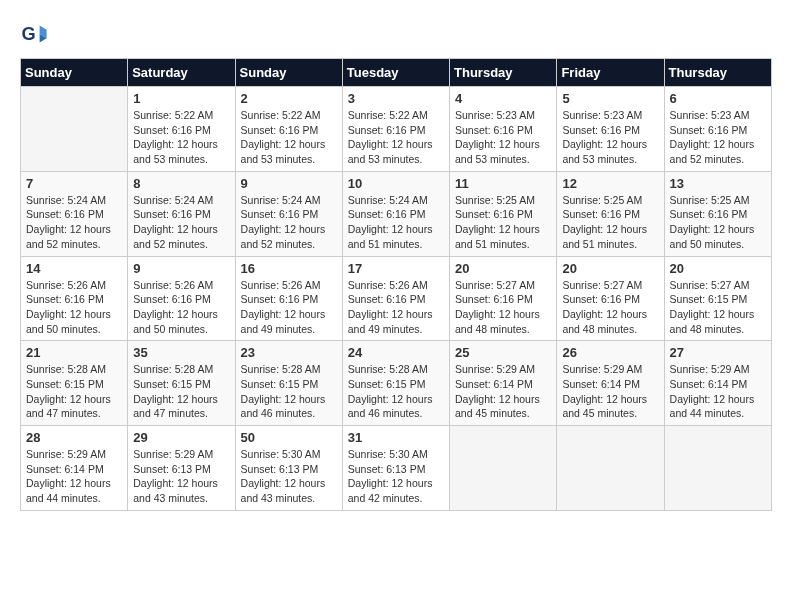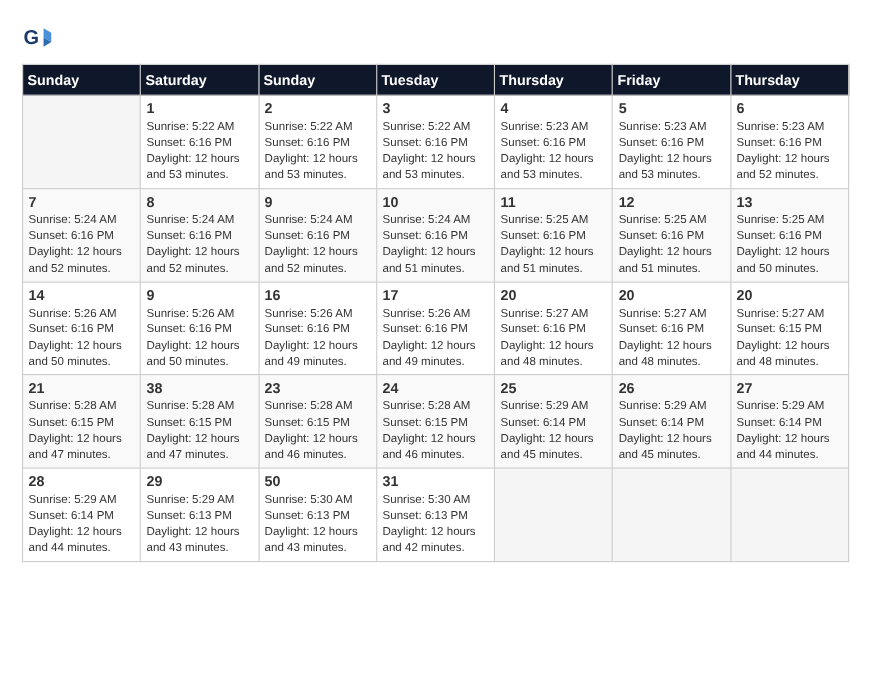--- a/index.html
+++ b/index.html
@@ -268,21 +268,21 @@
       </tr>
       <tr>
         <td>
           <div class="day-number">21</div>
           <div class="day-info" style="white-space: pre-line;">Sunrise: 5:28 AM
 Sunset: 6:15 PM
 Daylight: 12 hours
 and 47 minutes.</div>
         </td>
         <td>
-          <div class="day-number">38</div>
+          <div class="day-number">35</div>
           <div class="day-info" style="white-space: pre-line;">Sunrise: 5:28 AM
 Sunset: 6:15 PM
 Daylight: 12 hours
 and 47 minutes.</div>
         </td>
         <td>
           <div class="day-number">23</div>
           <div class="day-info" style="white-space: pre-line;">Sunrise: 5:28 AM
 Sunset: 6:15 PM
 Daylight: 12 hours

